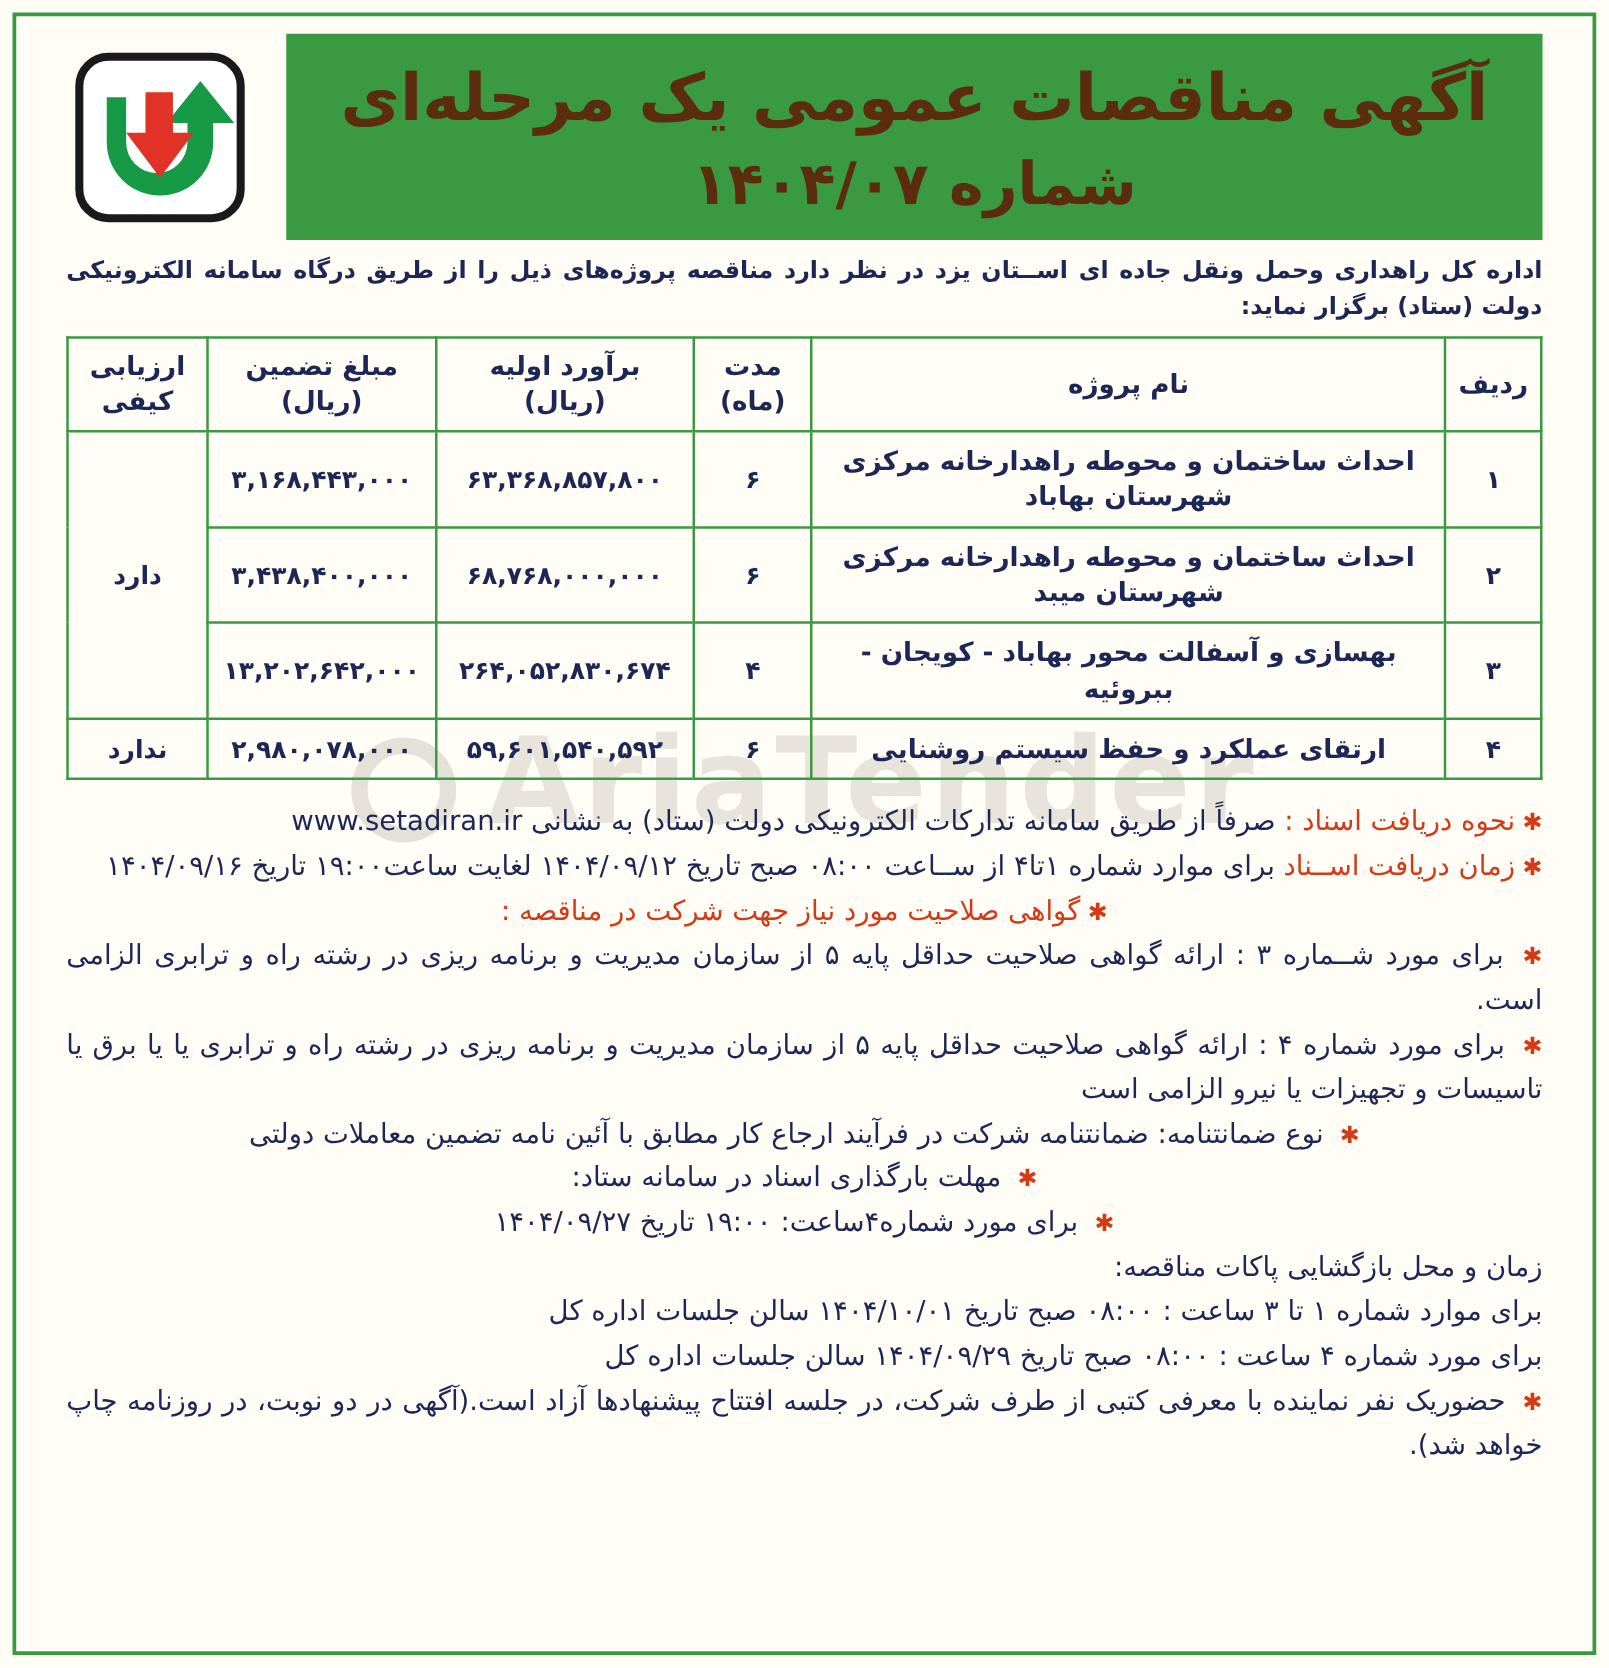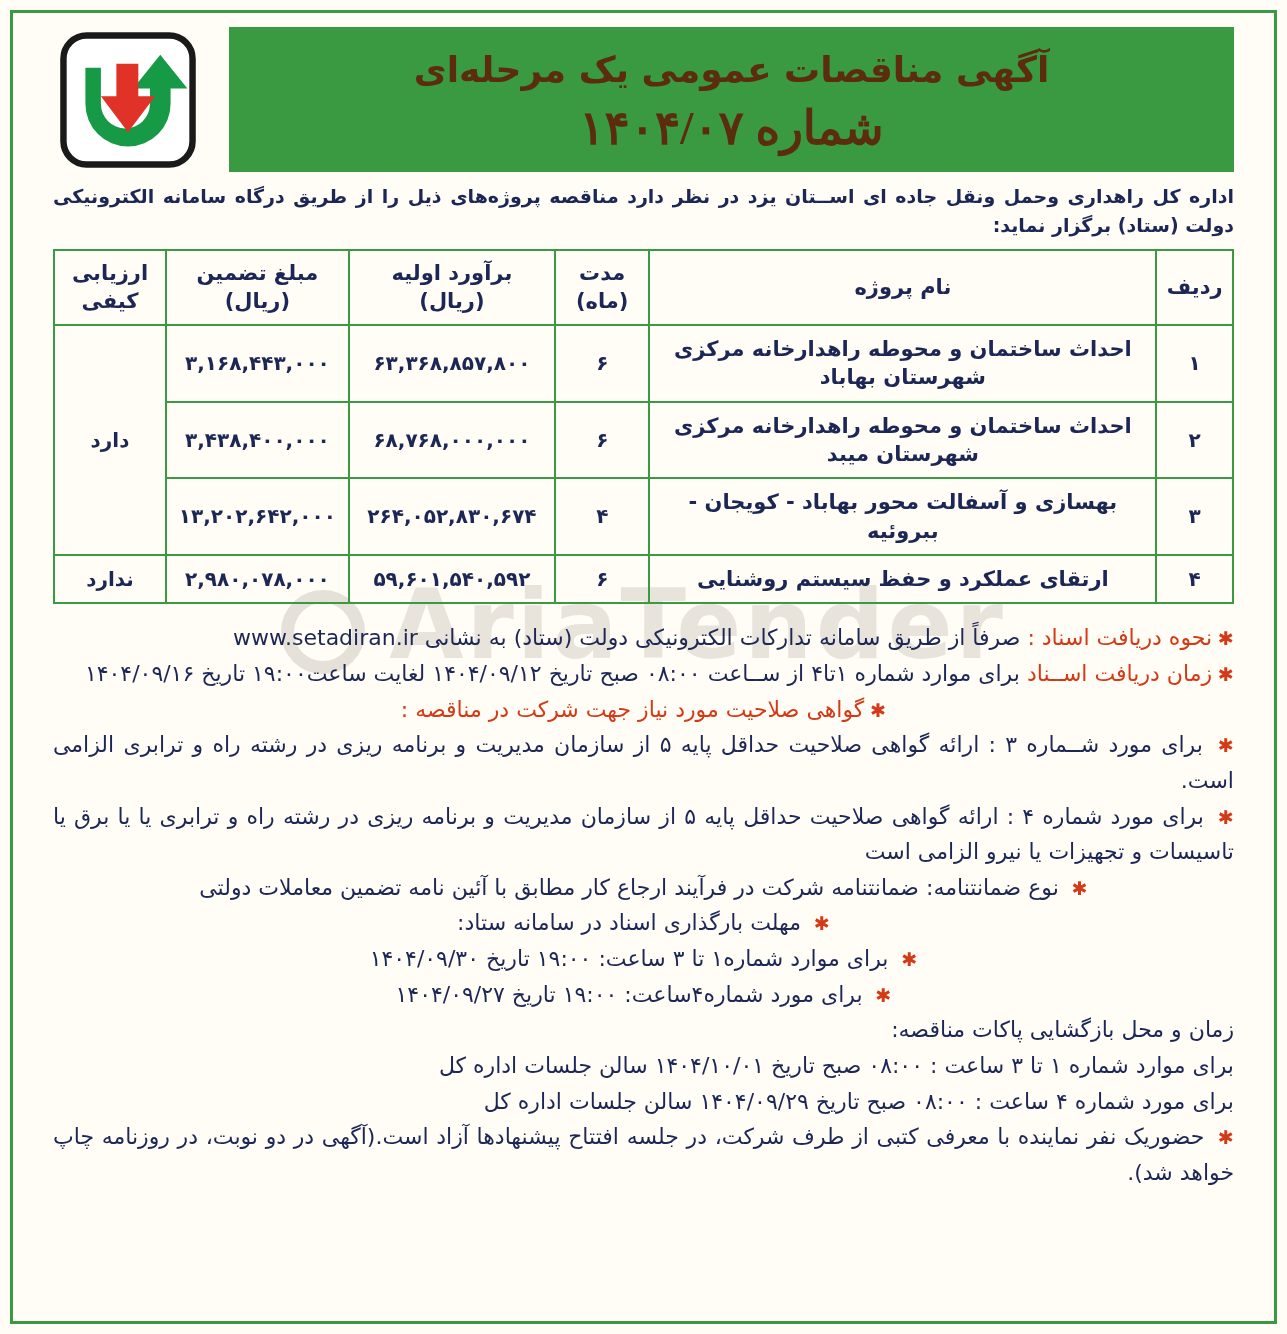--- a/index.html
+++ b/index.html
@@ -58,22 +58,22 @@
     gap:26px;
     margin-bottom:10px;
   }
   .title-panel{
     flex:1;
     background:var(--green);
     text-align:center;
     color:var(--maroon);
     padding:20px 12px 16px 12px;
   }
-  .title1{font-size:36px;font-weight:bold;line-height:1.25;}
-  .title2{font-size:47px;font-weight:bold;line-height:1.2;margin-top:8px;font-family:Liberation Serif, serif;}
+  .title1{font-size:52px;font-weight:bold;line-height:1.25;}
+  .title2{font-size:47px;font-weight:bold;line-height:1.2;margin-top:8px;}
   .logo-box{
     width:150px;
     min-width:150px;
     display:flex;align-items:center;justify-content:center;
   }
   
   .intro{
     font-size:19px;font-weight:bold;color:var(--navy);
     line-height:1.5;text-align:justify;
     margin:4px 0 10px 0;
@@ -212,23 +212,20 @@
       </div>
 
       <div class="note center">
         <span class="marker">✱</span> <span>نوع ضمانتنامه: ضمانتنامه شرکت در فرآیند ارجاع کار مطابق با آئین نامه تضمین معاملات دولتی</span>
       </div>
 
       <div class="note center">
         <span class="marker">✱</span> <span>مهلت بارگذاری اسناد در سامانه ستاد:</span>
       </div>
 
-      <div class="note center">
-        <span class="marker">✱</span> <span>برای موارد شماره۱ تا ۳ ساعت: ۱۹:۰۰ تاریخ ۱۴۰۴/۰۹/۳۰</span>
-      </div>
 
       <div class="note center">
         <span class="marker">✱</span> <span>برای مورد شماره۴ساعت: ۱۹:۰۰ تاریخ ۱۴۰۴/۰۹/۲۷</span>
       </div>
 
       <div class="note">
          <span>زمان و محل بازگشایی پاکات مناقصه:</span>
       </div>
 
       <div class="note">

